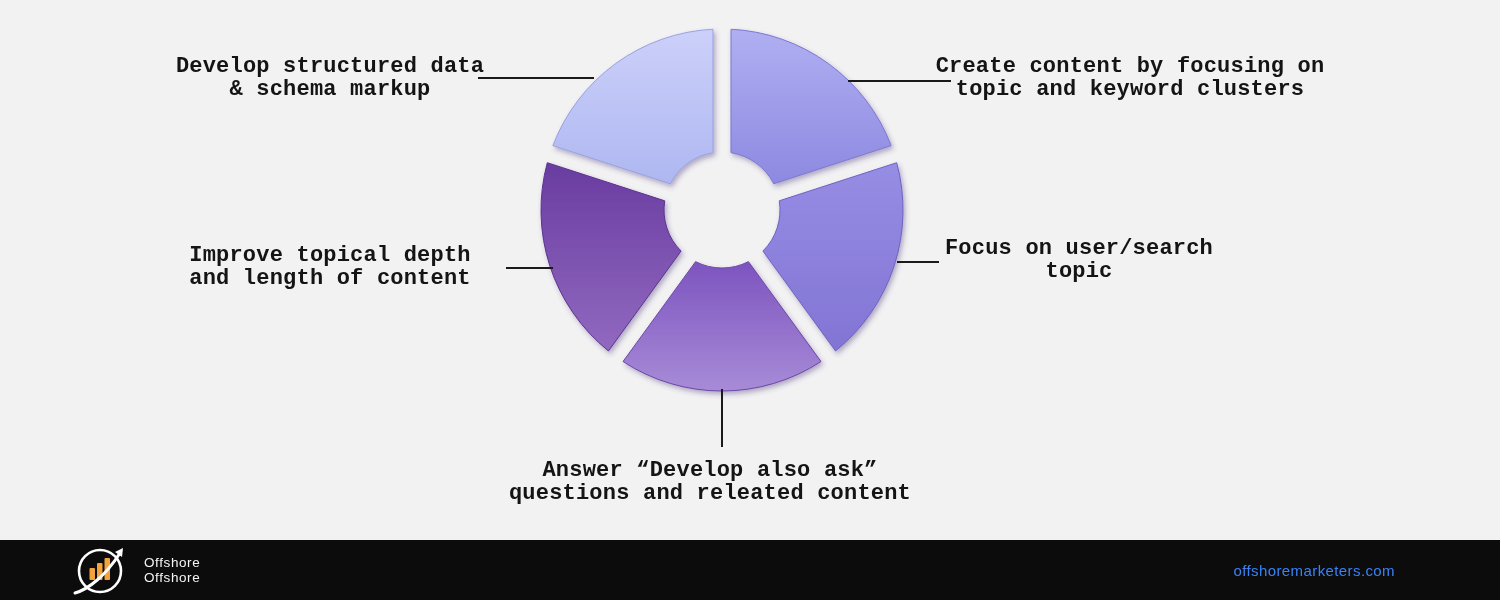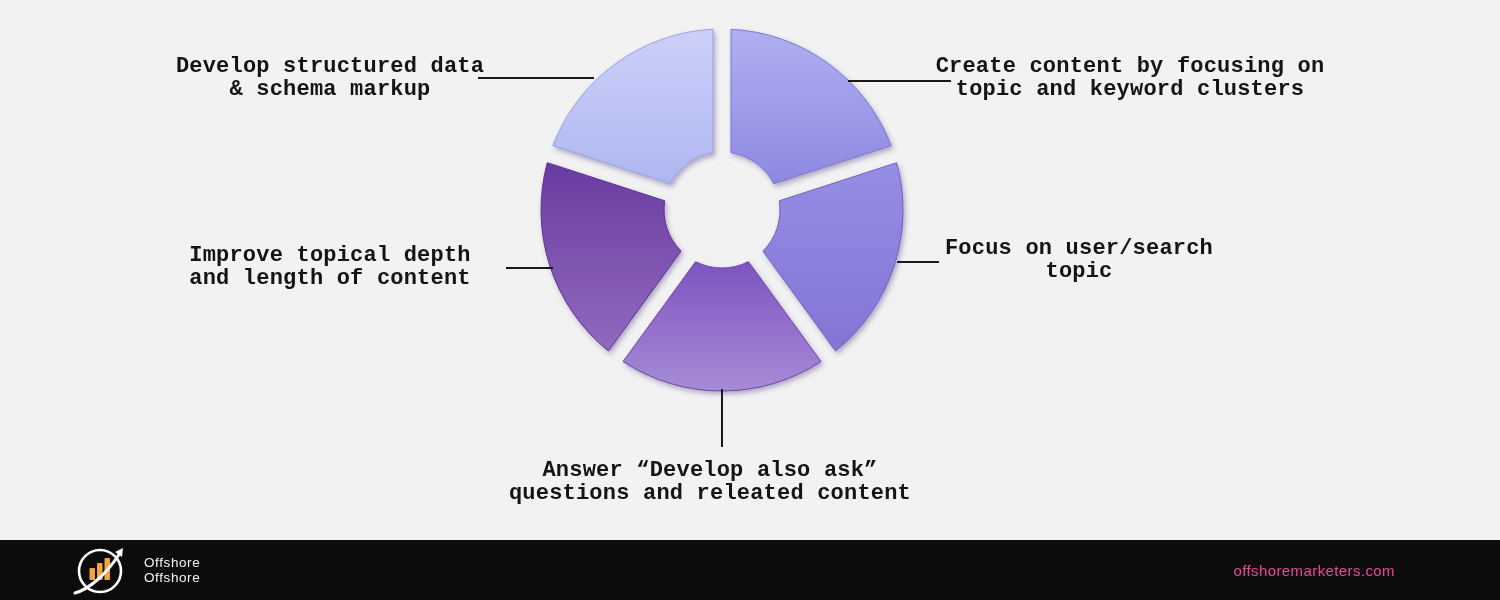--- a/index.html
+++ b/index.html
@@ -75,21 +75,21 @@
   .logo-svg { width: 64px; height: 52px; display: block; }
   .brand-text {
     color: #f5f5f5;
     font-size: 13.5px;
     line-height: 15.5px;
     font-weight: 500;
     letter-spacing: 0.6px;
   }
   .brand-text span { display: block; }
   .site-url {
-    color: #ec4899;
+    color: #3b82f6;
     font-size: 15px;
     letter-spacing: 0.4px;
   }
 </style>
 </head>
 <body>
 
 <div class="canvas">
 
   <div class="main">

